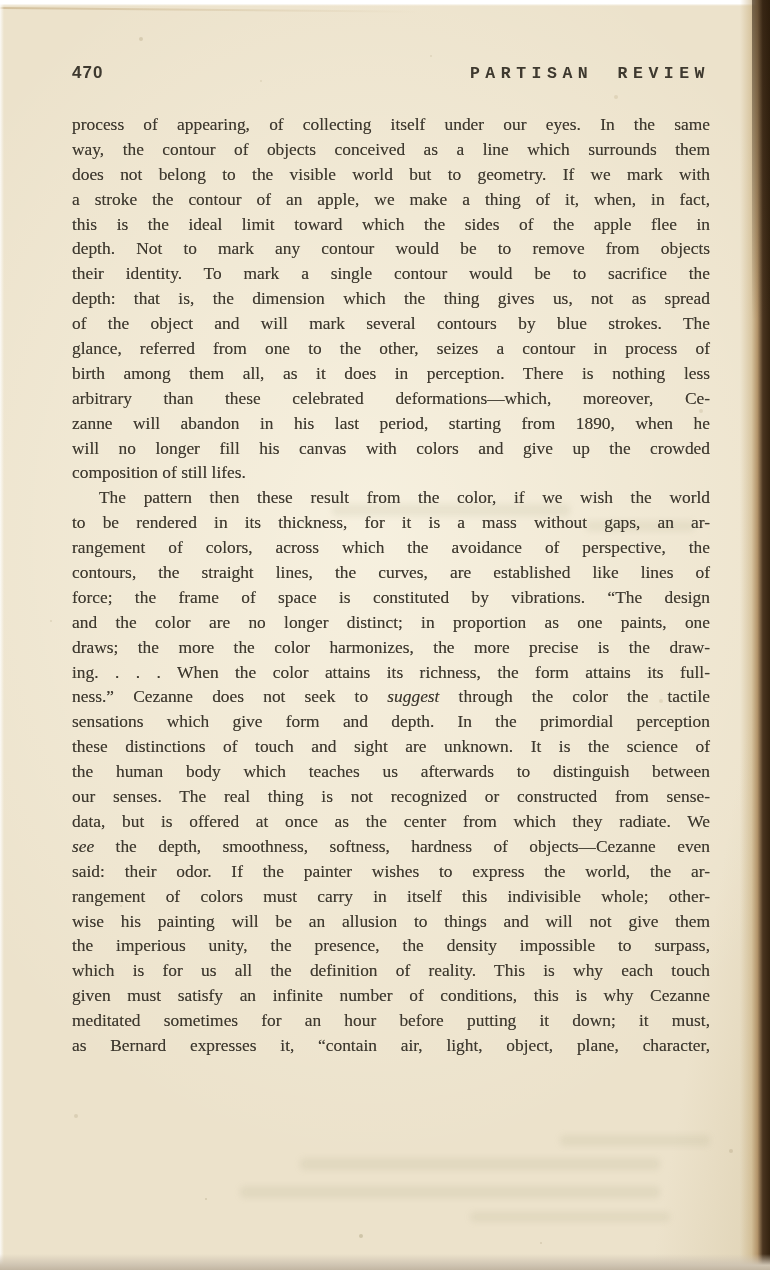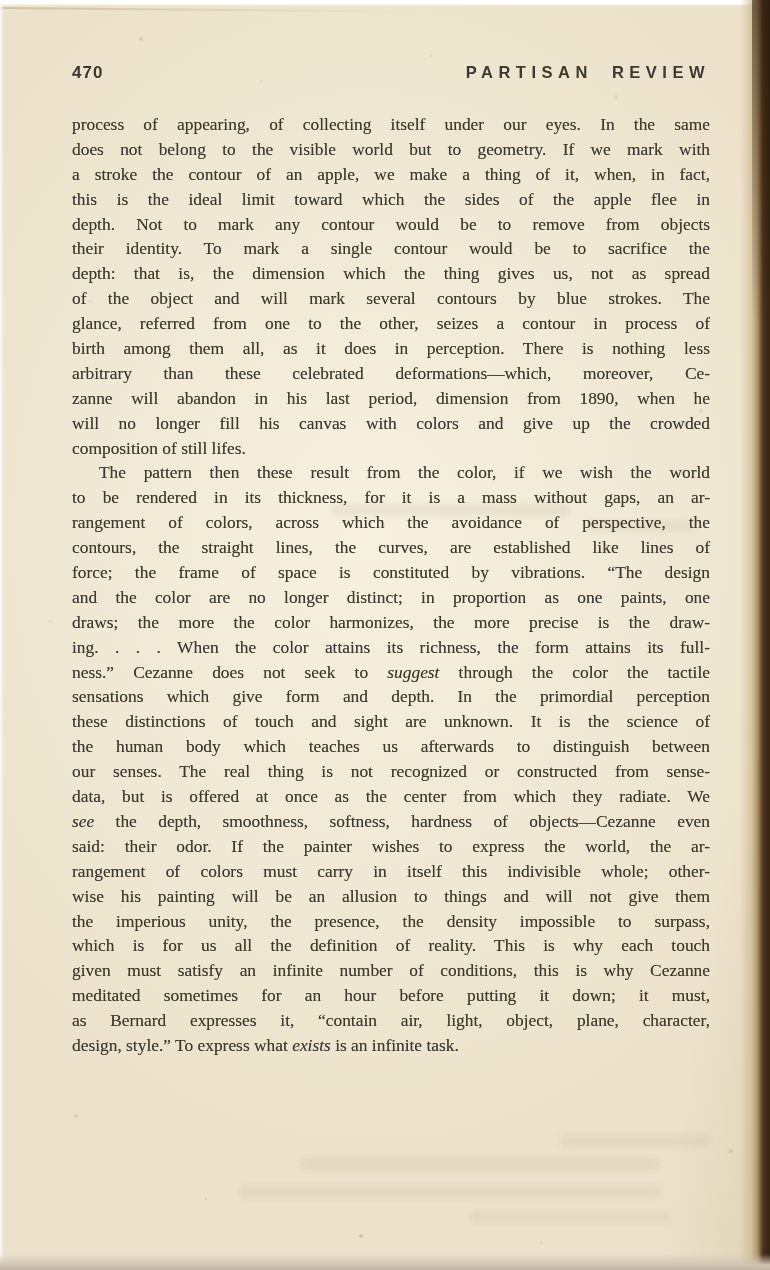--- a/index.html
+++ b/index.html
@@ -65,21 +65,21 @@
   
   .header {
     position:absolute; top:63px; left:72px; width:638px; height:24px;
     display:flex; justify-content:space-between; align-items:baseline;gap:17px;
   }
   .page-number {
     font-family:"Liberation Sans", sans-serif; font-weight:700; font-size:17px;
     letter-spacing:1px; color:var(--ink,#3e392f);
   }
   .journal-title {
-    font-family:Liberation Sans, sans-serif; font-weight:700; font-size:16.5px;
+    font-family:Liberation Mono, monospace; font-weight:700; font-size:16.5px;
     letter-spacing:5.5px; word-spacing:9px; color:var(--ink,#3e392f);
   }
   
   .page-text {
     position:absolute; top:112px; left:72px; width:638px;
     color:var(--ink,#3e392f); font-size:17.4px;
     text-shadow:0 0 0.5px rgba(62,57,47,0.55);
   }
   .line {
     height:24.9px; line-height:24.9px;
@@ -103,31 +103,32 @@
   <div class="ghost g5"></div>
   <div class="ghost g6"></div>
 
   <div class="header">
     <span class="page-number">470</span>
     <span class="journal-title">PARTISAN REVIEW</span>
   </div>
 
   <div class="page-text">
       <div class="line">process of appearing, of collecting itself under our eyes. In the same</div>
+      <div class="line">way, the contour of objects conceived as a line which surrounds them</div>
       <div class="line">does not belong to the visible world but to geometry. If we mark with</div>
       <div class="line">a stroke the contour of an apple, we make a thing of it, when, in fact,</div>
       <div class="line">this is the ideal limit toward which the sides of the apple flee in</div>
       <div class="line">depth. Not to mark any contour would be to remove from objects</div>
       <div class="line">their identity. To mark a single contour would be to sacrifice the</div>
       <div class="line">depth: that is, the dimension which the thing gives us, not as spread</div>
       <div class="line">of the object and will mark several contours by blue strokes. The</div>
       <div class="line">glance, referred from one to the other, seizes a contour in process of</div>
       <div class="line">birth among them all, as it does in perception. There is nothing less</div>
       <div class="line">arbitrary than these celebrated deformations—which, moreover, Ce-</div>
-      <div class="line">zanne will abandon in his last period, dimension from 1890, when he</div>
+      <div class="line">zanne will abandon in his last period, starting from 1890, when he</div>
       <div class="line">will no longer fill his canvas with colors and give up the crowded</div>
       <div class="line last">composition of still lifes.</div>
       <div class="line indent">The pattern then these result from the color, if we wish the world</div>
       <div class="line">to be rendered in its thickness, for it is a mass without gaps, an ar-</div>
       <div class="line">rangement of colors, across which the avoidance of perspective, the</div>
       <div class="line">contours, the straight lines, the curves, are established like lines of</div>
       <div class="line">force; the frame of space is constituted by vibrations. “The design</div>
       <div class="line">and the color are no longer distinct; in proportion as one paints, one</div>
       <div class="line">draws; the more the color harmonizes, the more precise is the draw-</div>
       <div class="line">ing. . . . When the color attains its richness, the form attains its full-</div>
@@ -139,21 +140,20 @@
       <div class="line">data, but is offered at once as the center from which they radiate. We</div>
       <div class="line"><i>see</i> the depth, smoothness, softness, hardness of objects—Cezanne even</div>
       <div class="line">said: their odor. If the painter wishes to express the world, the ar-</div>
       <div class="line">rangement of colors must carry in itself this indivisible whole; other-</div>
       <div class="line">wise his painting will be an allusion to things and will not give them</div>
       <div class="line">the imperious unity, the presence, the density impossible to surpass,</div>
       <div class="line">which is for us all the definition of reality. This is why each touch</div>
       <div class="line">given must satisfy an infinite number of conditions, this is why Cezanne</div>
       <div class="line">meditated sometimes for an hour before putting it down; it must,</div>
       <div class="line">as Bernard expresses it, “contain air, light, object, plane, character,</div>
-      <div class="line last">design, style.” To express what <i>exists</i> is an infinite task.</div>
     </div>
 
   <div class="edge-top"></div>
   <div class="edge-top-crease"></div>
   <div class="edge-left"></div>
   <div class="edge-right"></div>
   <div class="edge-right-top"></div>
   <div class="edge-bottom"></div>
 </div>
 

